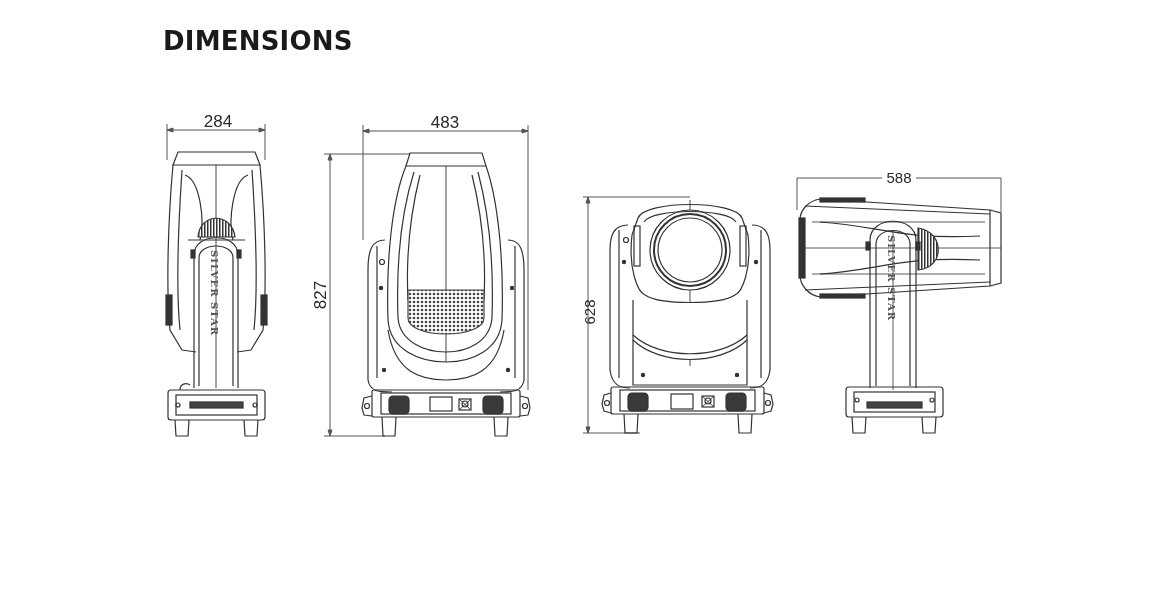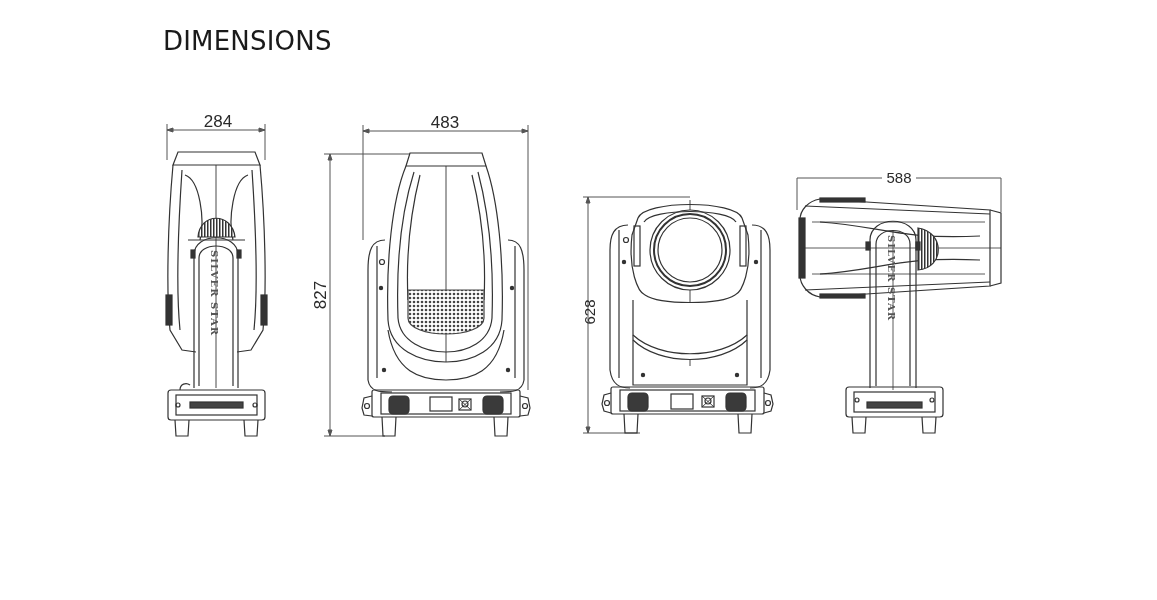--- a/index.html
+++ b/index.html
@@ -1,17 +1,17 @@
 <!DOCTYPE html>
 <html><head>
   <meta charset="utf-8">
   <style>
     html, body { margin:0; padding:0; background:#ffffff; }
     body { width:1157px; height:600px; position:relative; overflow:hidden; font-family:"Liberation Sans", sans-serif; }
-    .title { position:absolute; left:163px; top:26px; font-family:"DejaVu Sans", sans-serif; font-weight:normal; font-size:26px; letter-spacing:0.2px; color:#1a1a1a; }
+    .title { position:absolute; left:163px; top:26px; font-family:"DejaVu Sans", sans-serif; font-weight:bold; font-size:26px; letter-spacing:0.2px; color:#1a1a1a; }
     svg.drawing { position:absolute; left:0; top:0; }
     .dim-text { font-family:"Liberation Sans", sans-serif; font-size:17px; fill:#2a2a2a; }
     .dim-text-sm { font-family:"Liberation Sans", sans-serif; font-size:15px; fill:#2a2a2a; }
   </style>
 </head>
 <body>
 
 <div class="title">DIMENSIONS</div>
 
 <svg class="drawing" width="1157" height="600" viewBox="0 0 1157 600" xmlns="http://www.w3.org/2000/svg">

